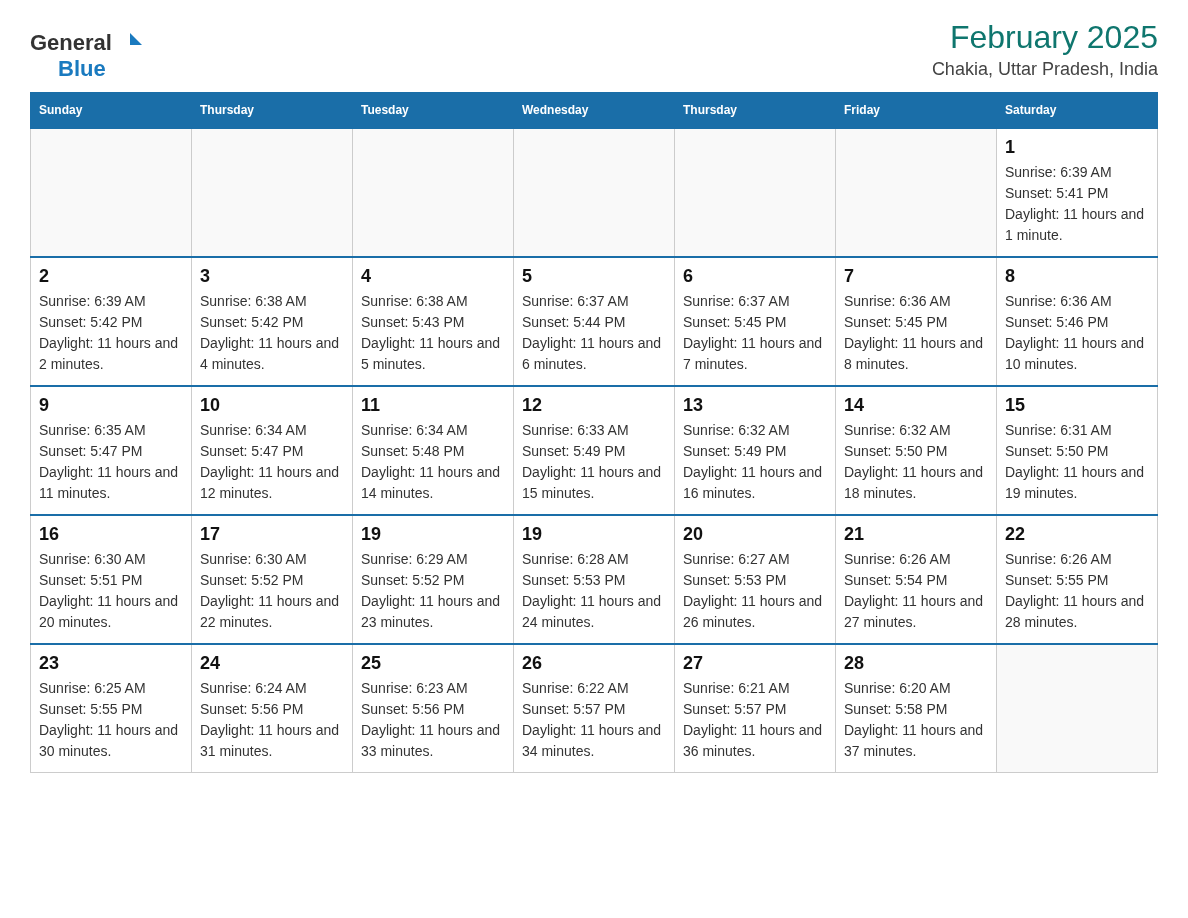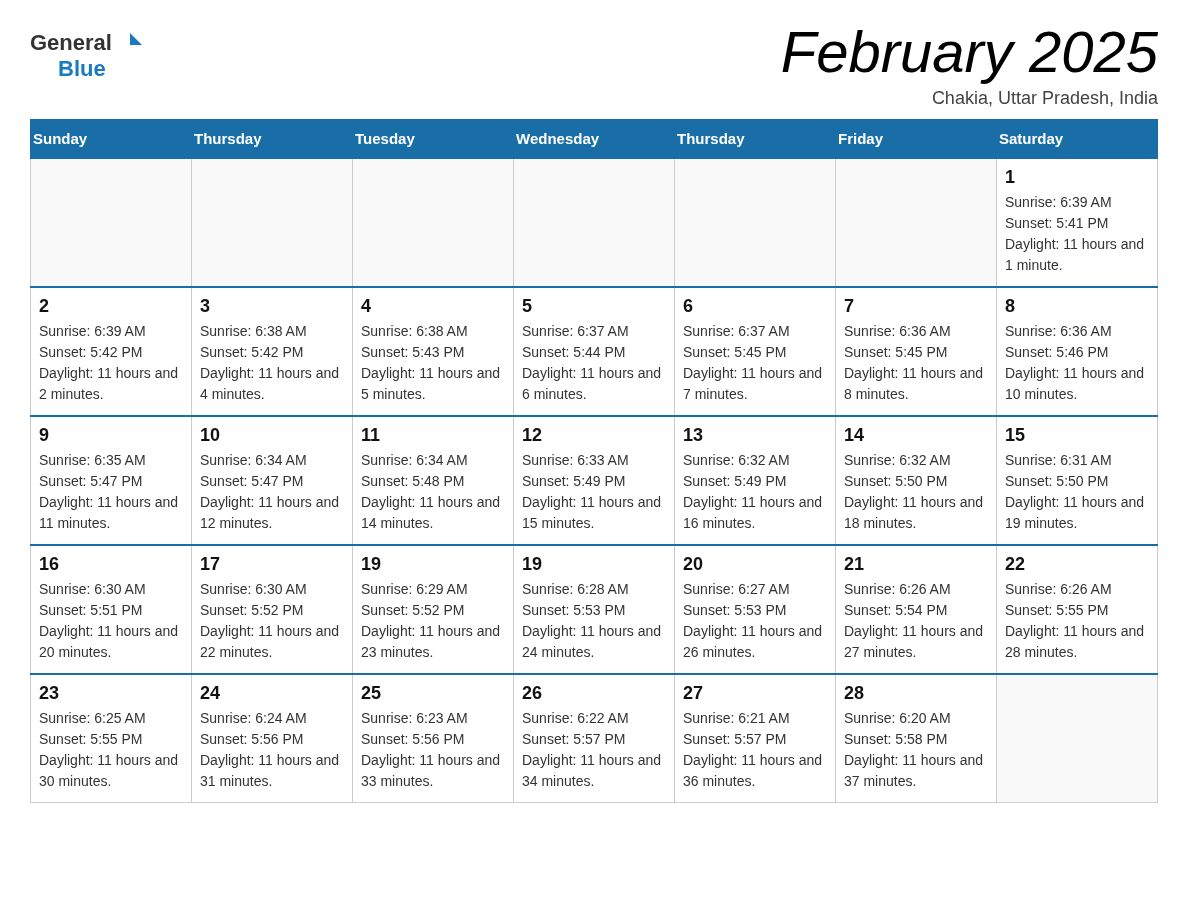--- a/index.html
+++ b/index.html
@@ -50,42 +50,41 @@
     }
     .logo-line1 {
       display: flex;
       align-items: center;
       gap: 16px;
     }
     .title-section {
       text-align: right;
     }
     .month-title {
-      font-size: 58px;
+      font-size: 32px;
       font-weight: normal;
-      color: #000000;
+      color: #0f766e;
       line-height: 1.1;
-      font-style: italic;
     }
     .location-title {
       font-size: 18px;
       color: #444;
       margin-top: 4px;
     }
     table {
       width: 100%;
       border-collapse: collapse;
       margin-top: 10px;
     }
     thead tr th {
       background-color: #1a6ea8;
       color: #fff;
-      font-size: 15px;
-      font-weight: bold;
-      padding: 10px 2px;
+      font-size: 12px;
+      font-weight: bold;
+      padding: 10px 8px;
       text-align: left;
       border: 1px solid #1a6ea8;
     }
     tbody tr td {
       vertical-align: top;
       padding: 8px 8px 10px 8px;
       border: 1px solid #ccc;
       border-top: 2px solid #1a6ea8;
       font-size: 12.5px;
       color: #222;

